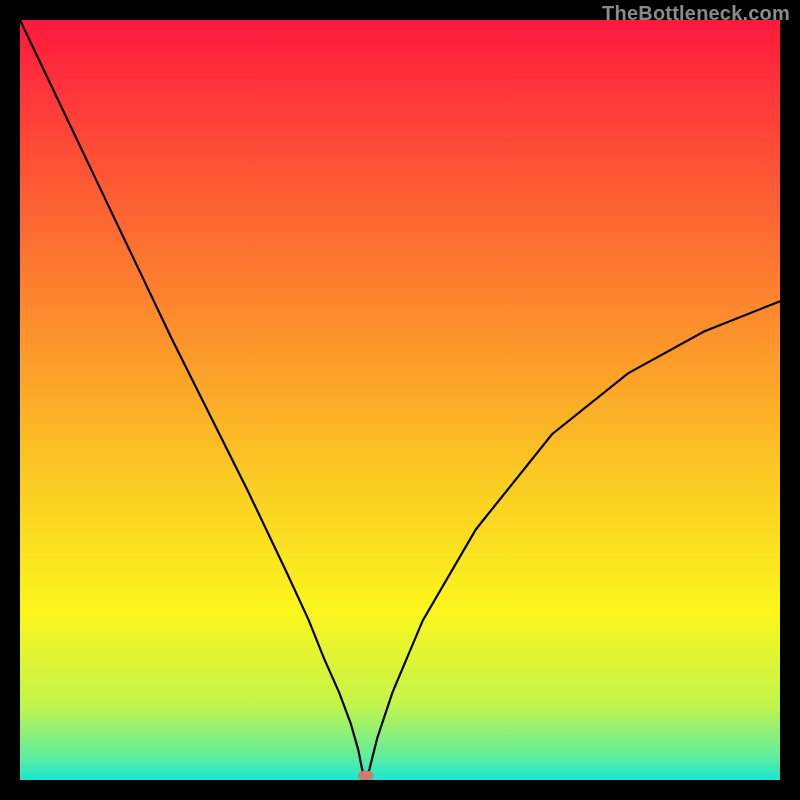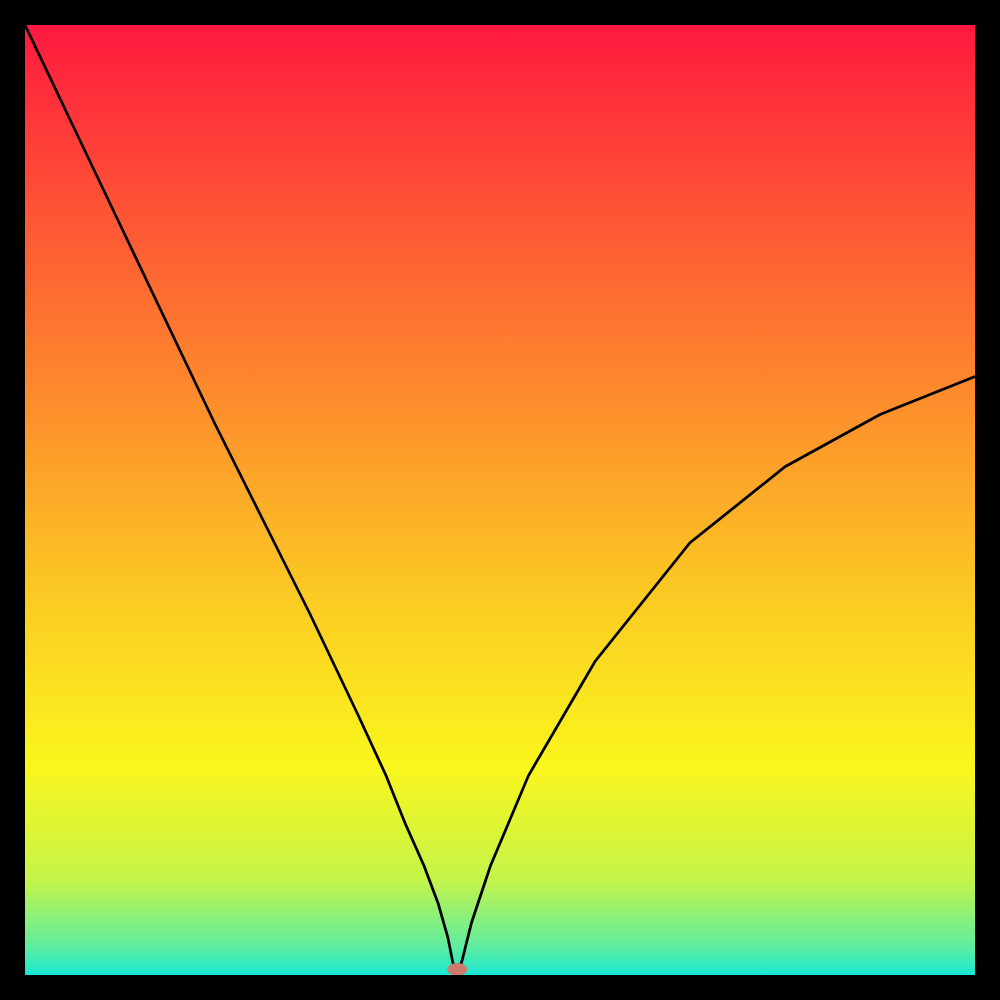--- a/index.html
+++ b/index.html
@@ -48,13 +48,14 @@
           <stop offset="78%" stop-color="#faf61d"></stop>
           <stop offset="90%" stop-color="#c4f44a"></stop>
           <stop offset="97%" stop-color="#5fed9f"></stop>
           <stop offset="100%" stop-color="#18e7d4"></stop>
         </linearGradient>
     </defs>
     <rect x="0" y="0" width="760" height="760" fill="url(#bg)"></rect>
     <path id="curve" fill="none" stroke="#000000" stroke-width="2.2" d="M0.00 0.00 L38.00 79.80 L76.00 159.60 L114.00 239.40 L152.00 319.20 L190.00 395.20 L228.00 471.20 L266.00 551.00 L288.80 600.40 L304.00 638.40 L319.20 672.60 L330.60 703.00 L338.20 729.60 L342.00 748.60 L344.28 758.48 L345.80 760.00 L349.60 748.60 L357.20 718.20 L372.40 672.60 L402.80 600.40 L456.00 509.20 L532.00 414.20 L608.00 353.40 L684.00 311.60 L760.00 281.20"></path>
     <ellipse id="marker" cx="345.8" cy="755.44" rx="8" ry="5" fill="#cf7a6e"></ellipse>
   </svg>
+  <div class="watermark">TheBottleneck.com</div>
 </div>
 
 </body></html>

